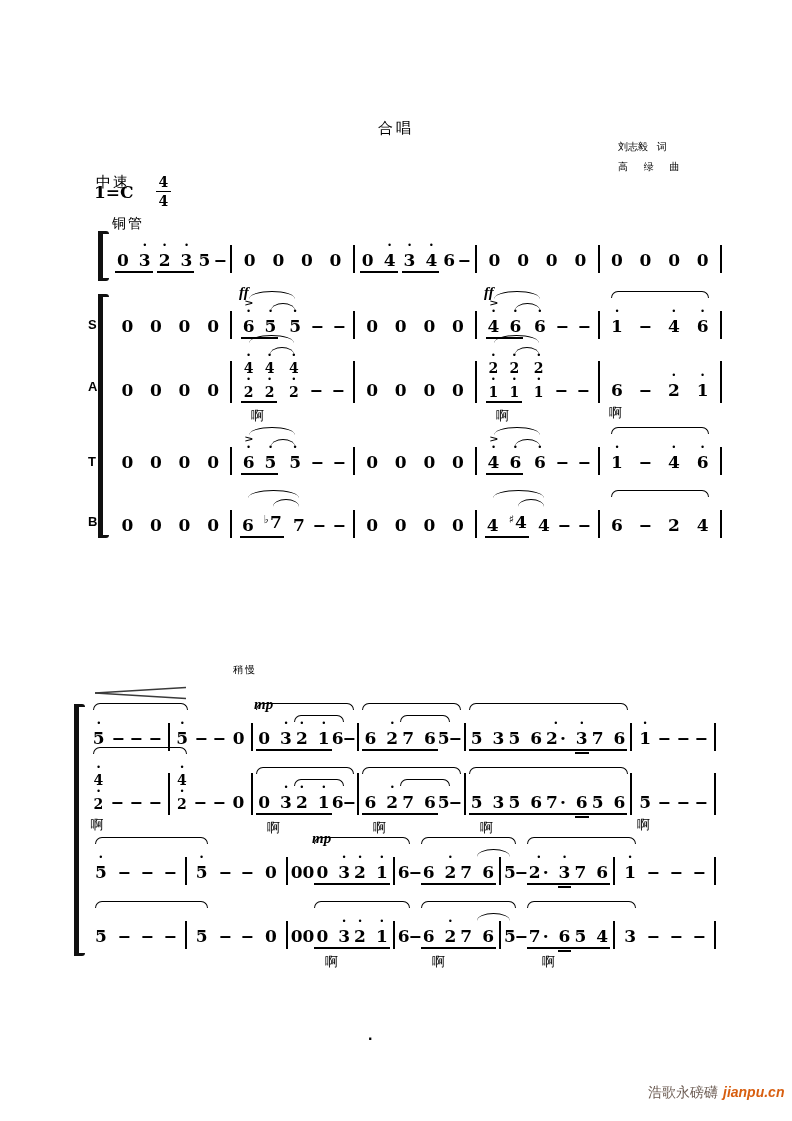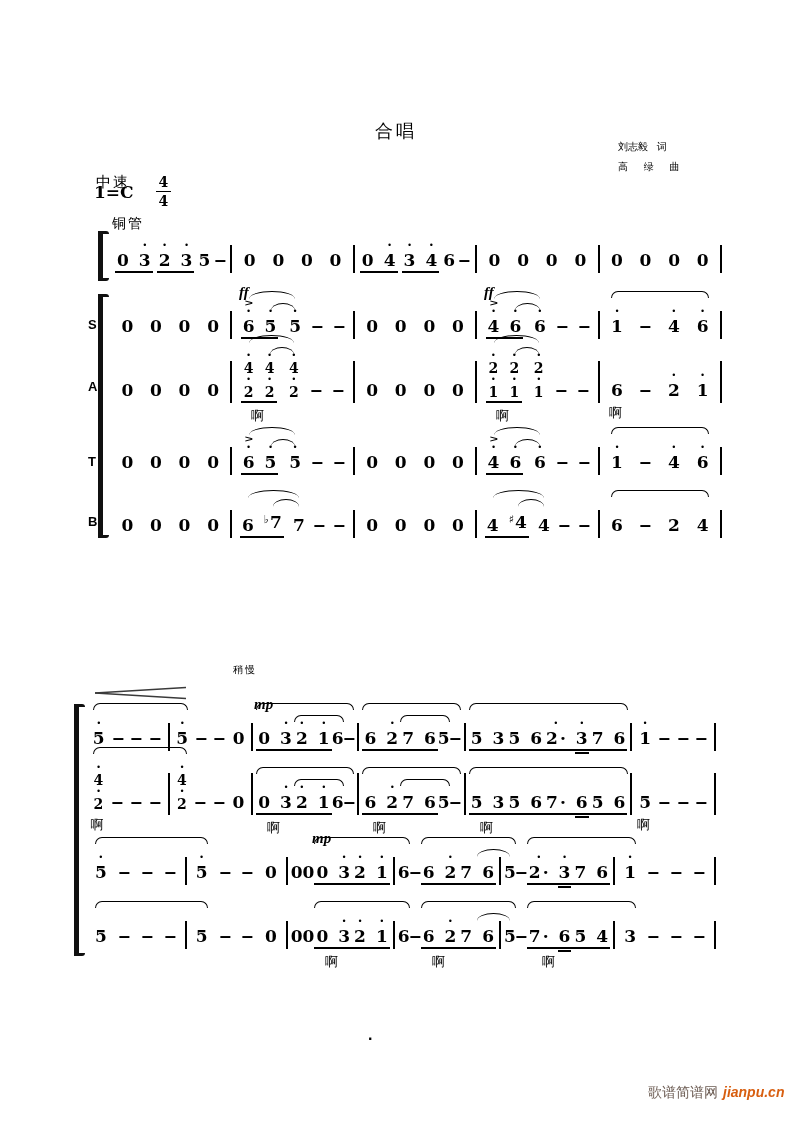--- a/index.html
+++ b/index.html
@@ -10,21 +10,21 @@
     background: #ffffff;
     margin: 0 auto;
     font-family: "Liberation Sans", sans-serif;
     color:#000;
     overflow: hidden;
   }
   
   .title { position:absolute; top:56px; left:0; width:100%; text-align:center;
            font-size:31px; font-weight:bold; letter-spacing:4px; }
   .subtitle { position:absolute; top:119px; left:0; width:100%; text-align:center;
-              font-size:18px; letter-spacing:3px; }
+              font-size:15px; letter-spacing:3px; }
   .keymeter { position:absolute; left:94px; top:139px; display:flex; align-items:center; gap:22px;
               font-family:"DejaVu Serif", serif; font-weight:bold; font-size:17px;margin-top:36px; }
   .fr { display:inline-flex; flex-direction:column; align-items:center; line-height:1;
         font-size:14px; font-weight:bold; }
   .frt { border-bottom:1.6px solid #000; padding:0 3px 2px; }
   .frb { padding-top:2px; }
   .credits { position:absolute; left:618px; top:137px; font-size:10px; line-height:20px; }
   .c1 { word-spacing:6px; }
   .c2 { word-spacing:13px; }
   .tempo1 { position:absolute; left:96px; top:173px; font-size:15px; letter-spacing:2px; }
@@ -1607,16 +1607,16 @@
       <div class="arc round" style="left: 391px; width: 33px; top: 5px;"></div>
       <div class="arc flat" style="left: 441px; width: 109px; top: -7px;"></div>
       <span class="lyr" style="left: 239px; top: 45px;">啊</span>
       <span class="lyr" style="left: 346px; top: 45px;">啊</span>
       <span class="lyr" style="left: 456px; top: 45px;">啊</span>
     </div>
 
   <div class="pagedot">.</div>
 
   <div class="footer">
-    <span class="fsite">歌谱简谱网</span><span class="furl">jianpu.cn</span>
+    <span class="fsite">浩歌永磅礴</span><span class="furl">jianpu.cn</span>
   </div>
 
 </div>
 
 </body></html>

